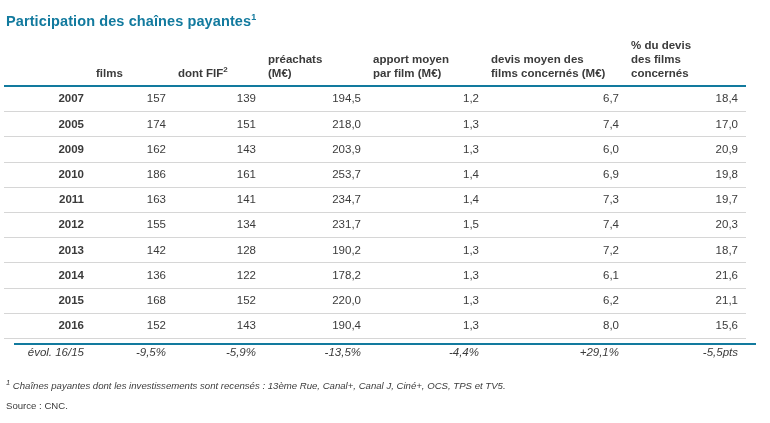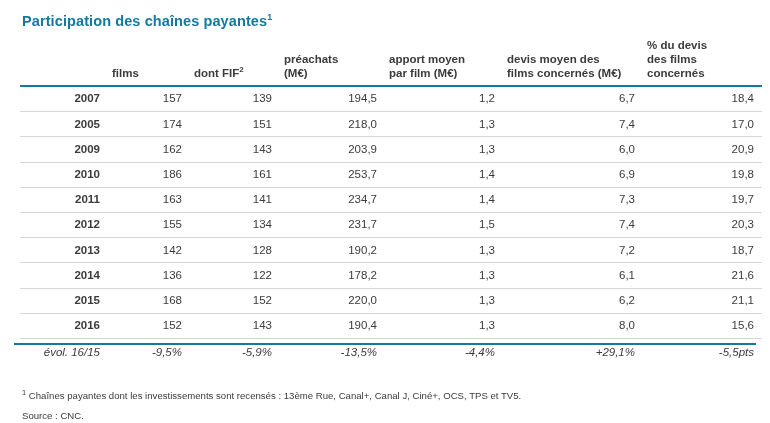--- a/index.html
+++ b/index.html
@@ -8,21 +8,21 @@
     padding: 0;
     width: 770px;
     height: 423px;
     background: #ffffff;
     font-family: "Liberation Sans", sans-serif;
   }
   .page {
     position: relative;
     width: 770px;
     height: 351px;
-    padding: 10px 14px 0 20px;
+    padding: 10px 14px 0 4px;
   }
   .title {
     color: #127a9e;
     font-size: 14.5px;
     font-weight: bold;
     letter-spacing: 0.1px;
     margin: 2px 0 9px 2px;
   }
   .title sup {
     font-size: 9px;
@@ -80,25 +80,26 @@
   table.data tbody tr:last-child td { border-bottom: none; margin-left: 12px; }
   .col-year   { width: 88px; }
   .col-films  { width: 82px; }
   .col-fif    { width: 90px; }
   .col-prea   { width: 105px; }
   .col-apport { width: 118px; }
   .col-devis  { width: 140px; }
   .col-pct    { width: 119px; }
 
   .notes {
-    margin-top: 26px;
+    margin-top: 16px;
     font-size: 9.6px;
     color: #3b3b3b;
     line-height: 1.45;
     padding-left: 2px;
+    font-style: italic;
   }
   .notes div sup { font-size: 7.5px; vertical-align: super; }
   .source {
     margin-top: 7px;
     font-size: 9.6px;
     color: #3b3b3b;
     padding-left: 2px;
   }
   .rule-bottom {
     position: absolute;

